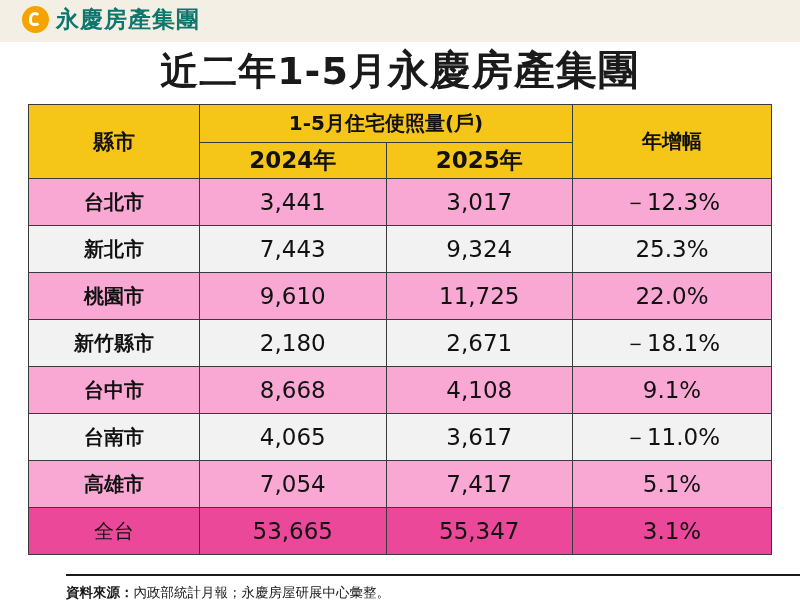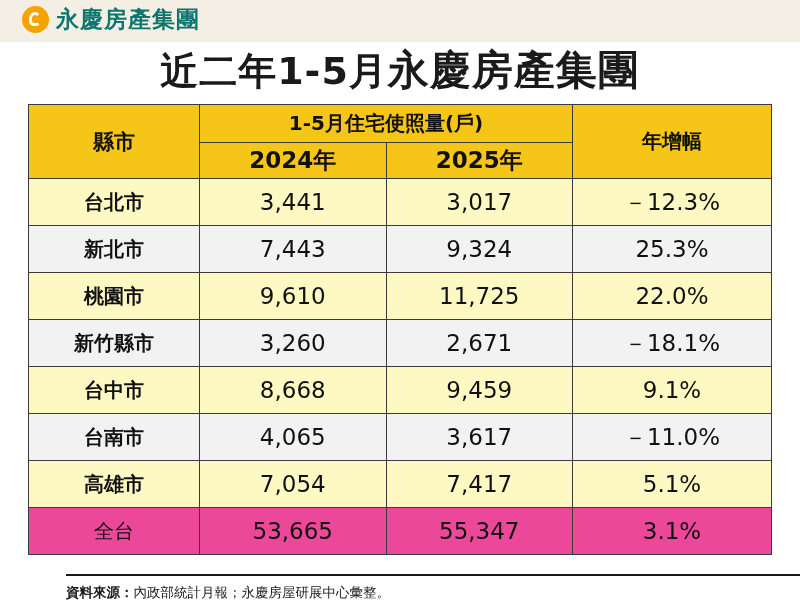--- a/index.html
+++ b/index.html
@@ -133,21 +133,21 @@
     height: 33px;
     width: 190px;
   }
   .th-growth {
     width: 196px;
     font-size: 20px;
   }
   tbody td {
     height: 44px;
     font-size: 22px;
-    background: #fef9c3;
+    background: #f9a8d4;
   }
   tbody tr.alt td {
     background: #f2f2f2;
   }
   tbody tr.total td {
     background: #ec4899;
     font-weight: normal;
   }
   td.county {
     font-size: 20px;
@@ -224,28 +224,28 @@
           <td class="num">25.3%</td>
         </tr>
         <tr>
           <td class="county">桃園市</td>
           <td class="num">9,610</td>
           <td class="num">11,725</td>
           <td class="num">22.0%</td>
         </tr>
         <tr class="alt">
           <td class="county">新竹縣市</td>
-          <td class="num">3,260</td>
+          <td class="num">2,180</td>
           <td class="num">2,671</td>
           <td class="num">－18.1%</td>
         </tr>
         <tr>
           <td class="county">台中市</td>
           <td class="num">8,668</td>
-          <td class="num">9,459</td>
+          <td class="num">4,108</td>
           <td class="num">9.1%</td>
         </tr>
         <tr class="alt">
           <td class="county">台南市</td>
           <td class="num">4,065</td>
           <td class="num">3,617</td>
           <td class="num">－11.0%</td>
         </tr>
         <tr>
           <td class="county">高雄市</td>

